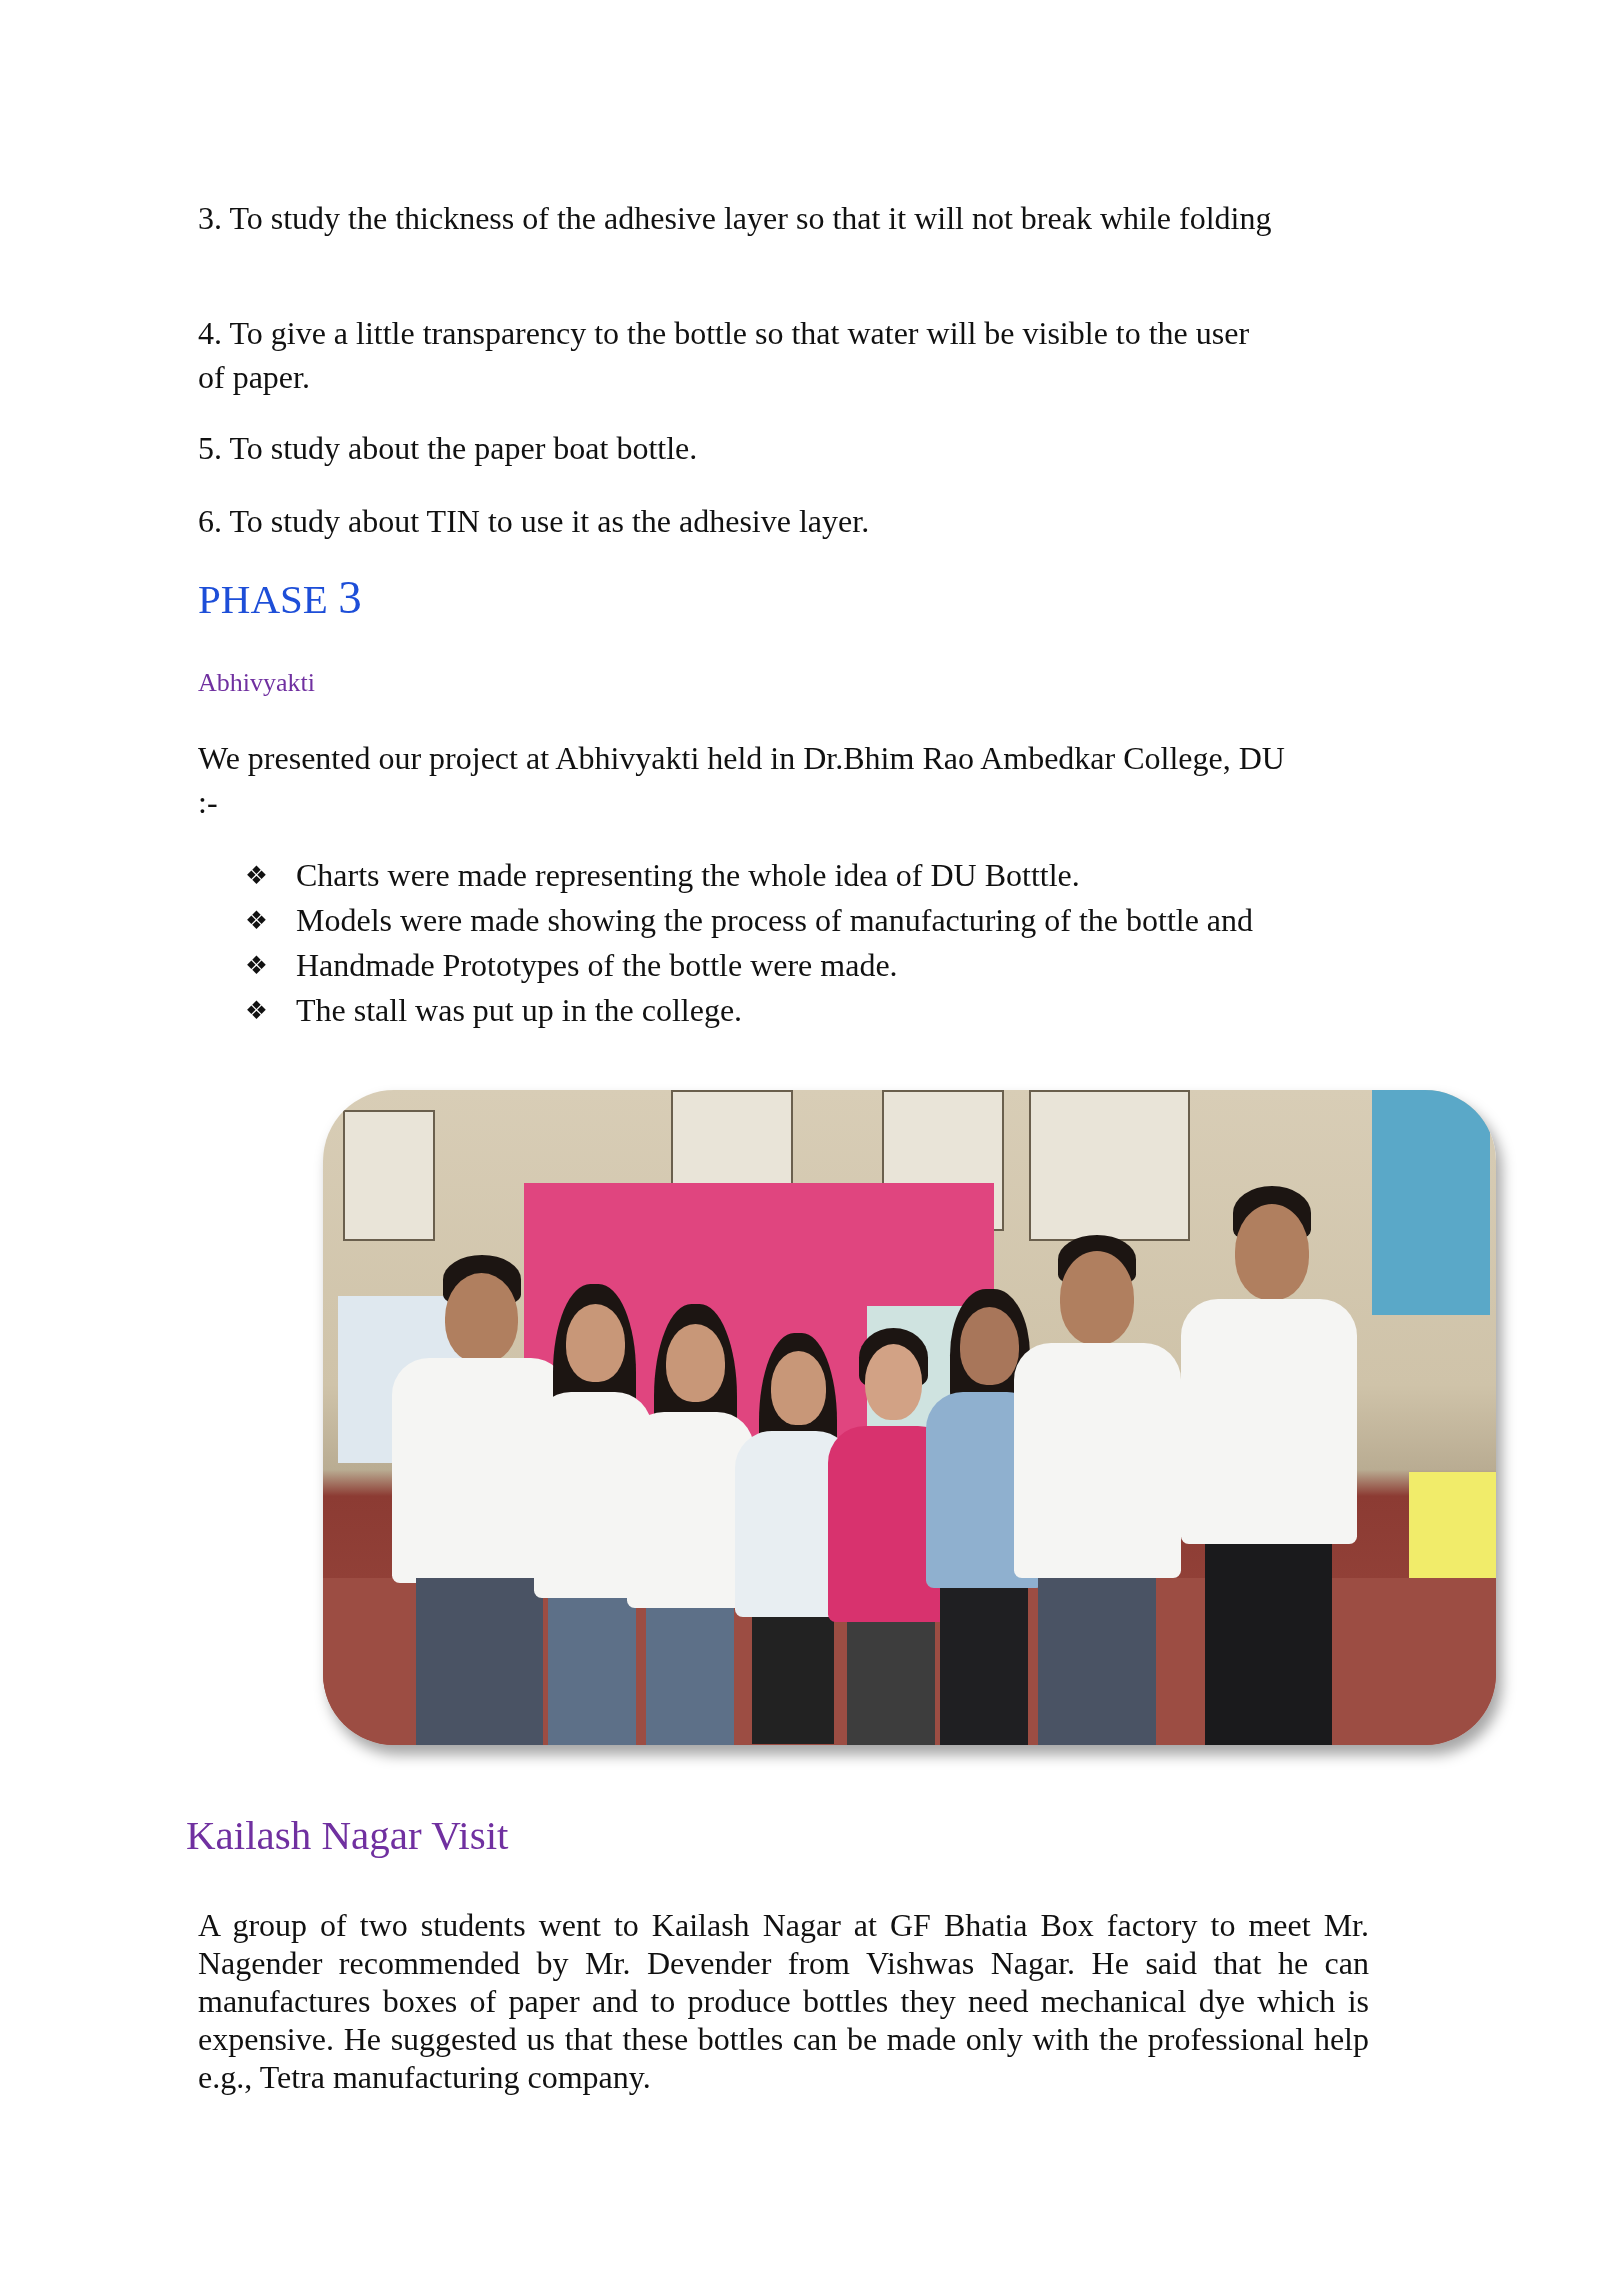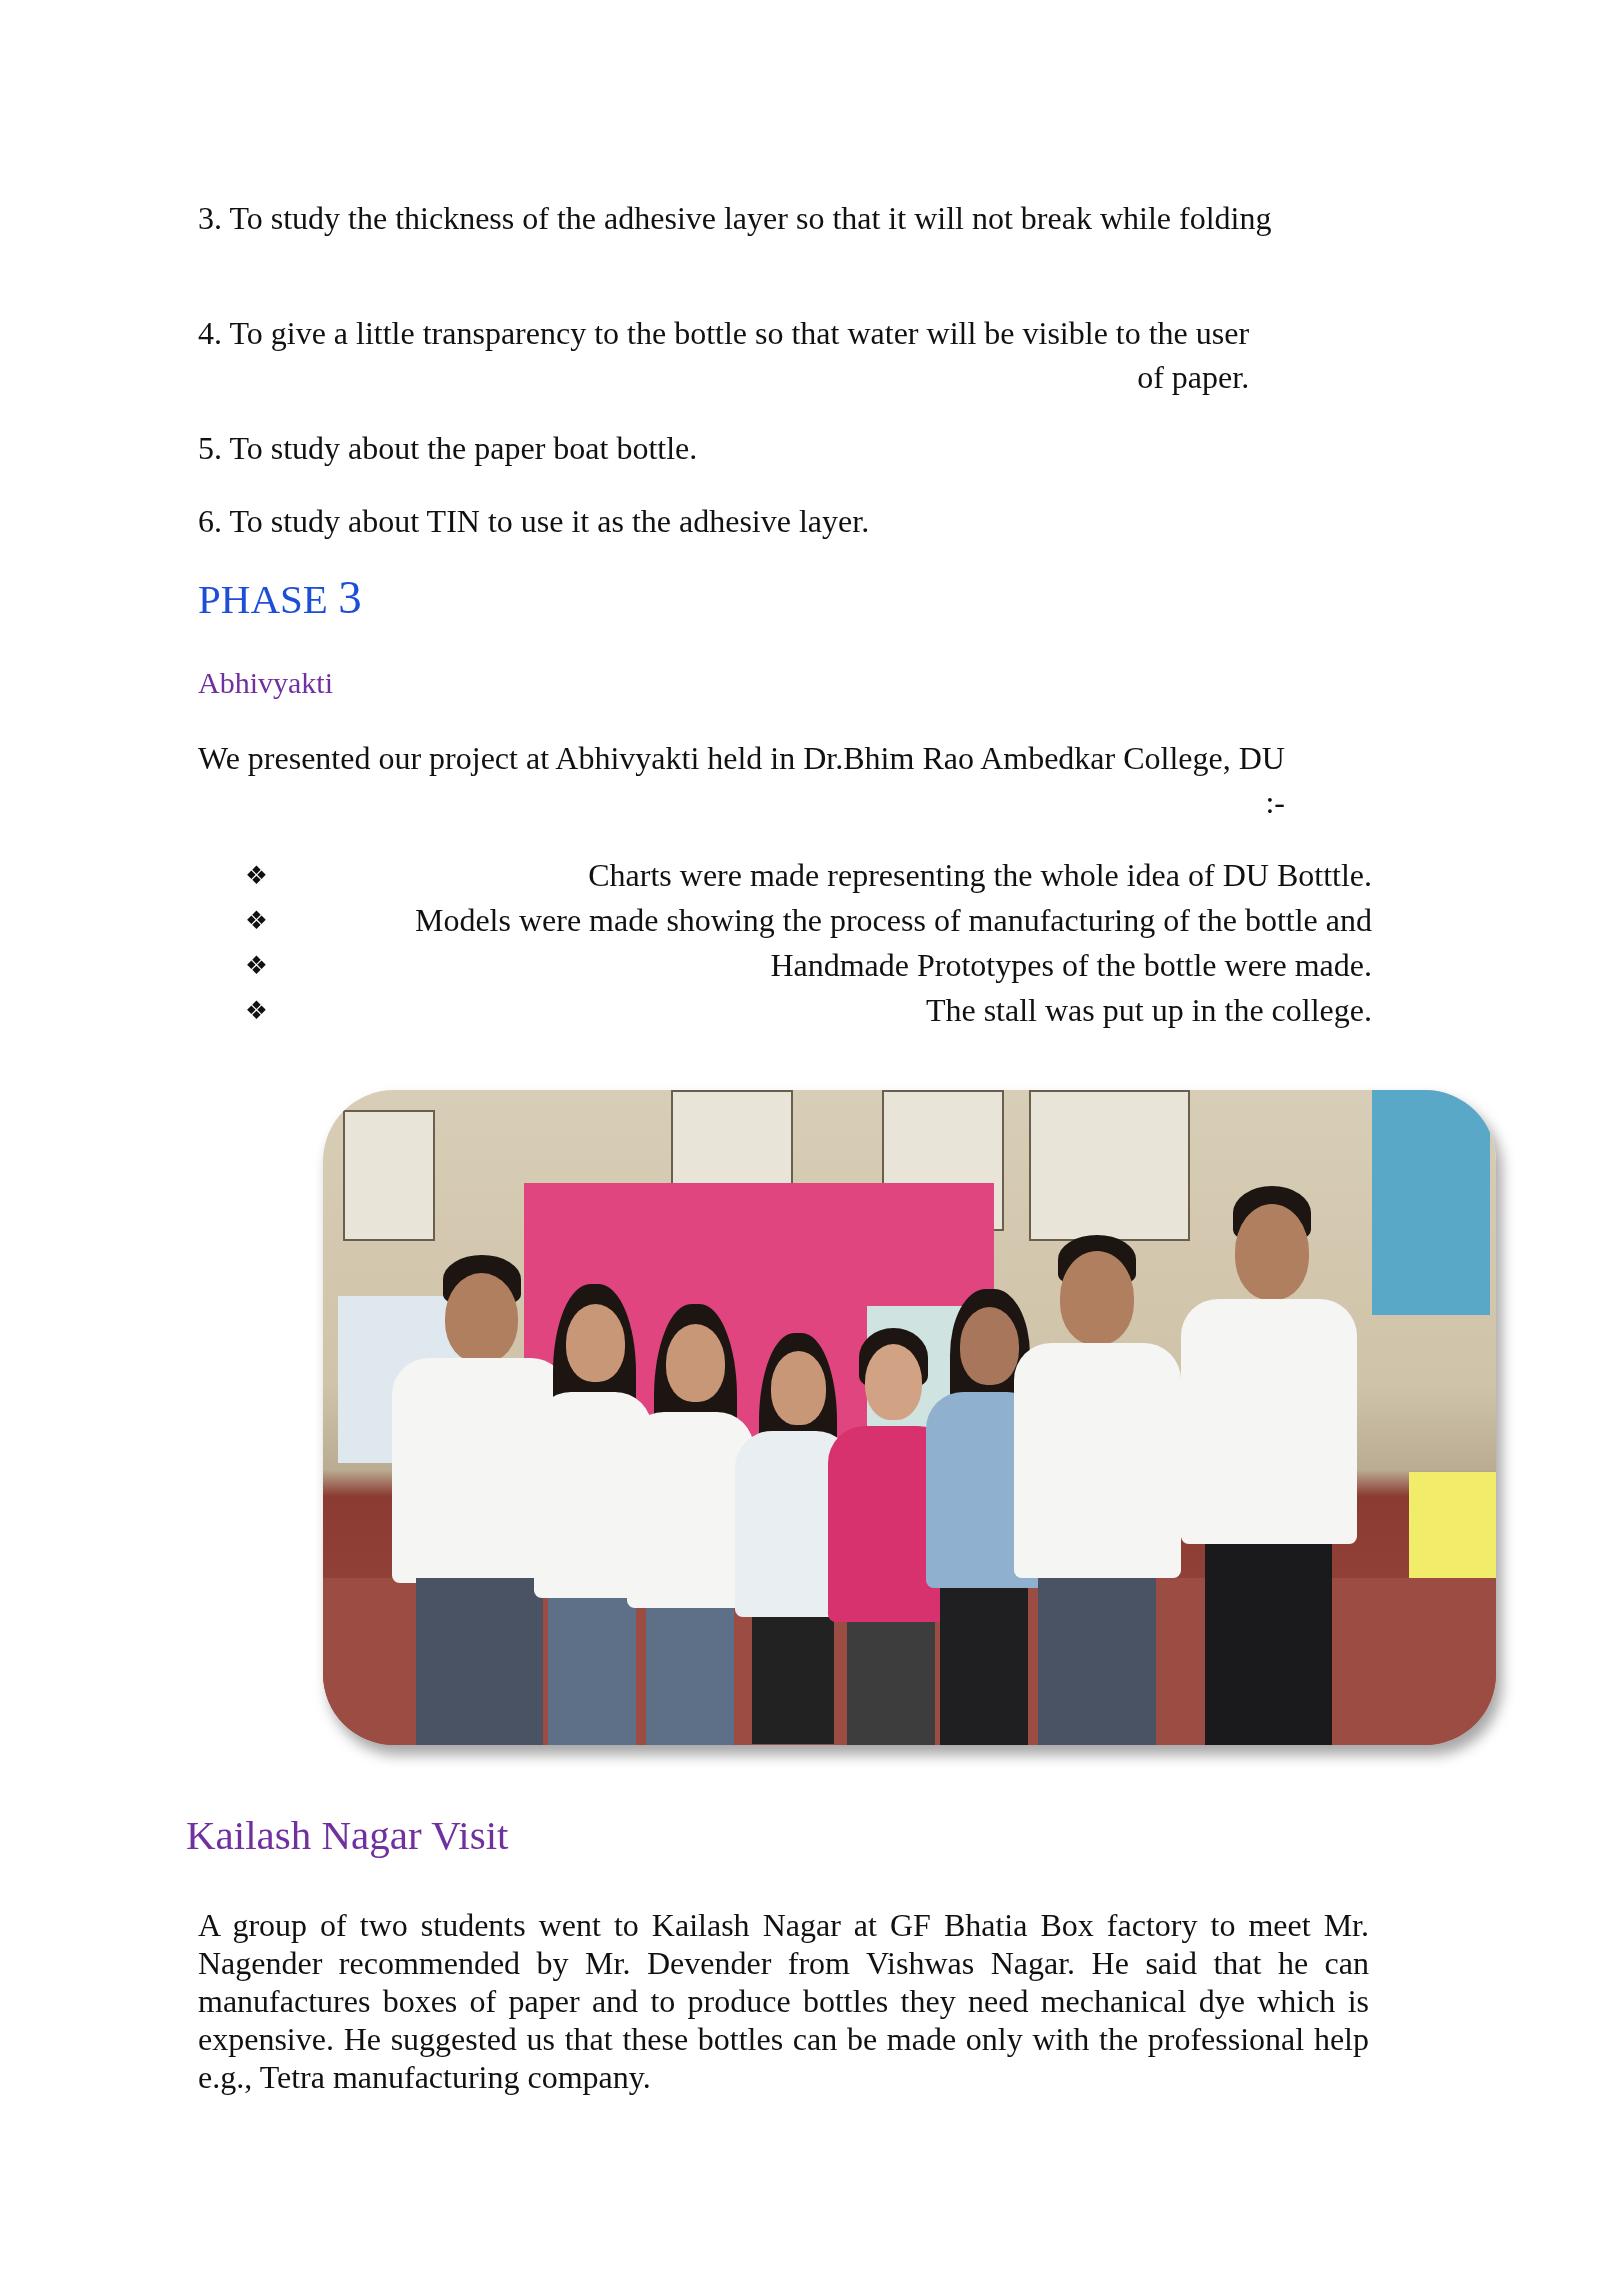--- a/index.html
+++ b/index.html
@@ -1,42 +1,42 @@
 <!DOCTYPE html>
 <html><head>
 <meta charset="utf-8">
 <style>
   html, body { margin: 0; padding: 0; background: #ffffff; }
   body {
     width: 1621px; height: 2293px; position: relative; overflow: hidden;
     font-family: "DejaVu Serif", "Liberation Serif", serif;
     color: #111111;
   }
-  .abs { position: absolute; text-align: right; }
+  .abs { position: absolute; }
   .body-text {
     font-family: "Liberation Serif", "DejaVu Serif", serif;
     font-size: 32px; line-height: 44px; color: #111;
     white-space: nowrap;
   }
   .list-para { left: 198px; }
   #p3  { top: 196px; }
   #p4  { top: 311px; }
   #p5  { top: 426px; }
   #p6  { top: 499px; }
 
   #phase-heading {
     left: 198px; top: 572px;
     font-family: "Liberation Serif", "DejaVu Serif", serif;
     font-size: 41px; line-height: 51px; color: #1d4ed8;
   }
   #phase-heading .num { font-size: 47px; }
   #sub-heading {
     left: 198px; top: 663px;
     font-family: "Liberation Serif", "DejaVu Serif", serif;
-    font-size: 30px; line-height: 39px; color: #7030a0;
+    font-size: 26px; line-height: 39px; color: #7030a0;
   }
   #intro { left: 198px; top: 736px; }
 
   .bullets { left: 245px; top: 853px; width: 1127px; }
   .bullet-item {
     position: relative; padding-left: 51px;
     font-family: "Liberation Serif", "DejaVu Serif", serif;
     font-size: 32px; line-height: 45px; white-space: nowrap;
   }
   .bullet-item .glyph {

